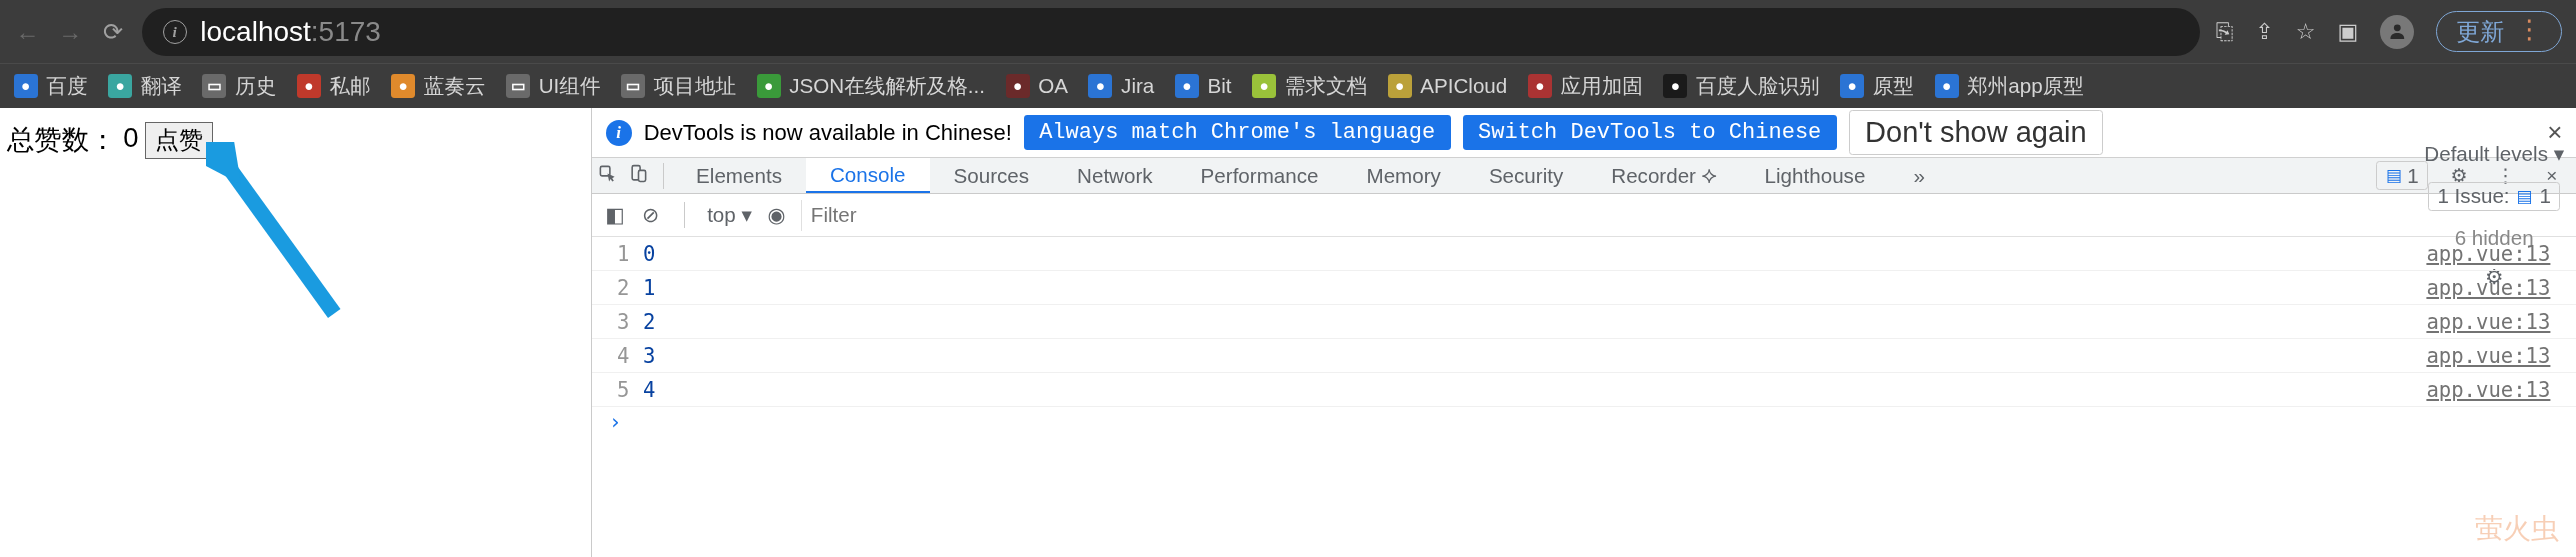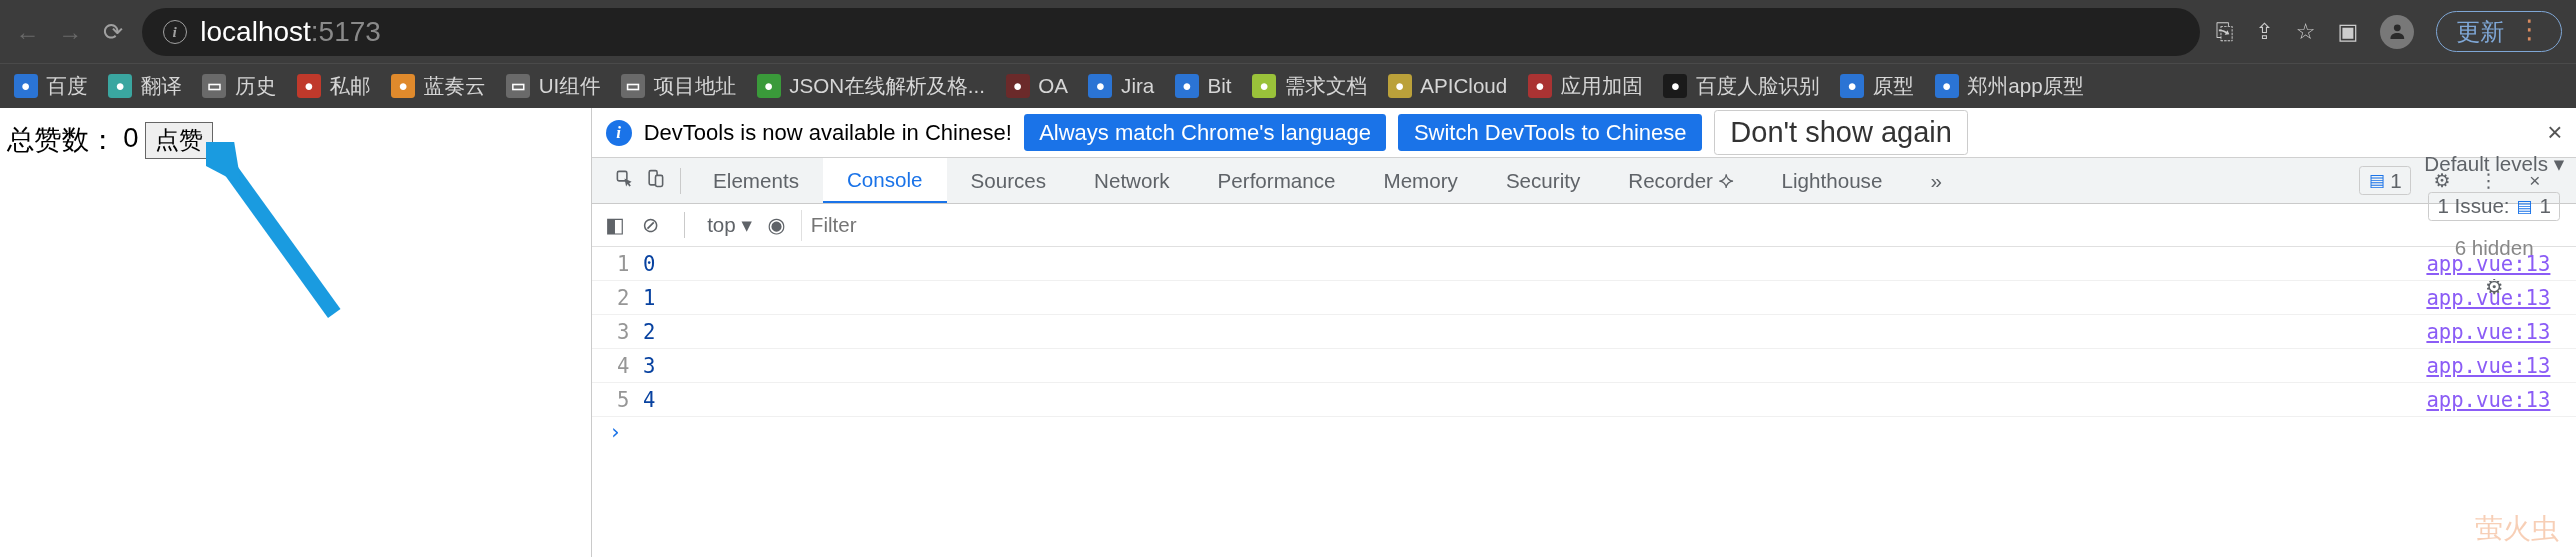--- a/index.html
+++ b/index.html
@@ -40,45 +40,45 @@
 .main { display: flex; height: calc(557px - 63px - 45px); }
 .page-content { width: 591px; padding: 13.7px 6.9px; background: #fff; position: relative; }
 .like-line { display: flex; align-items: flex-start; gap: 6.9px; font-size: 27.4px; }
 .like-btn { font-size: 24px; padding: 1.7px 8.6px; border: 1.7px solid #666; background: #efefef; cursor: pointer; }
 .arrow-svg { position: absolute; top: 34px; left: 206px; }
 
 
 .devtools { flex: 1; display: flex; flex-direction: column; border-left: 0.9px solid #cacaca; background: #fff; }
 .dt-infobar { height: 50px; background: #fff; border-bottom: 0.9px solid #d0d0d0; display: flex; align-items: center; padding: 0 13.7px; gap: 12px; font-size: 22px; }
 .info-i { width: 26px; height: 26px; border-radius: 50%; background: #1a73e8; color: #fff; display: flex; align-items: center; justify-content: center; font-family: serif; font-style: italic; font-weight: bold; font-size: 17px; }
-.blue-btn { background: #1a73e8; color: #fff; border: none; padding: 5.1px 15.4px; border-radius: 3.4px; font-size: 22px; cursor: pointer; }
+.blue-btn { background: #1a73e8; color: #fff; border: none; padding: 5.1px 15.4px; border-radius: 3.4px; font-size: 22px; cursor: pointer; font-family: Liberation Mono, monospace; }
 .plain-btn { background: #fff; color: #333; border: 0.9px solid #ccc; padding: 5.1px 15.4px; border-radius: 3.4px; font-size: 29px; cursor: pointer; }
 .close-x { margin-left: auto; font-size: 26px; color: #555; cursor: pointer; }
 
-.dt-tabs { height: 46px; background: #f1f3f4; border-bottom: 0.9px solid #cacaca; display: flex; align-items: center; padding: 0 17px; gap: 0; font-size: 20.6px; color: #5f6368; }
+.dt-tabs { height: 36px; background: #f1f3f4; border-bottom: 0.9px solid #cacaca; display: flex; align-items: center; padding: 0 0; gap: 0; font-size: 20.6px; color: #5f6368; }
 .dt-tab { padding: 0 24px; height: 100%; display: flex; align-items: center; cursor: pointer; }
 .dt-tab.active { color: #1a73e8; border-bottom: 2.6px solid #1a73e8; background: #fff; }
 .dt-tab-icon { width: 31px; text-align: center; font-size: 19px; color: #5f6368; cursor: pointer; }
 .dt-sep { width: 0.9px; height: 26px; background: #cacaca; margin: 0 8.6px; }
 .dt-right { margin-left: auto; display: flex; align-items: center; gap: 15.4px; padding-right: 8.6px; }
 .msg-badge { display: flex; align-items: center; gap: 5.1px; border: 0.9px solid #ccc; border-radius: 3.4px; padding: 1.7px 8.6px; }
 .msg-icon { color: #1a73e8; font-size: 17px; }
 
 .dt-filterbar { height: 43px; background: #fff; border-bottom: 0.9px solid #e0e0e0; display: flex; align-items: center; padding: 0 12px; gap: 13.7px; font-size: 20.6px; color: #5f6368; }
 .sq-icon { width: 22px; height: 22px; display: flex; align-items: center; justify-content: center; cursor: pointer; }
 .filter-input { flex: 1; border: none; outline: none; height: 31px; font-size: 20.6px; padding: 0 8.6px; border-left: 0.9px solid #e0e0e0; }
 .fb-right { display: flex; align-items: center; gap: 15.4px; flex-direction: column; }
 .issue-box { border: 0.9px solid #ccc; border-radius: 3.4px; padding: 1.7px 8.6px; display: flex; align-items: center; gap: 6.9px; }
 .hidden-text { color: #888; }
 
 .console-body { flex: 1; overflow: auto; font-family: Menlo, Consolas, monospace; font-size: 20.6px; }
 .console-row { display: flex; align-items: center; border-bottom: 0.9px solid #f0f0f0; height: 34px; padding: 0 17px; }
 .line-no { width: 34px; text-align: right; color: #969696; padding-right: 13.7px; }
 .log-val { color: #0842a0; }
-.src-link { margin-left: auto; color: #8b5cf6; text-decoration: underline; cursor: pointer; padding-right: 8.6px; text-align: right; }
+.src-link { margin-left: auto; color: #737373; text-decoration: underline; cursor: pointer; padding-right: 8.6px; text-align: right; }
 .prompt-row { padding: 3.4px 17px; color: #1a73e8; font-family: Menlo, Consolas, monospace; }
 
 .watermark { position: absolute; right: 17px; bottom: 8.6px; color: #f0a070; opacity: 0.5; font-size: 28px; font-family: serif; pointer-events: none; }
 </style>
 </head>
 <body>
 
 <div class="browser-toolbar">
   <div class="nav-icon disabled">←</div>
   <div class="nav-icon disabled">→</div>

